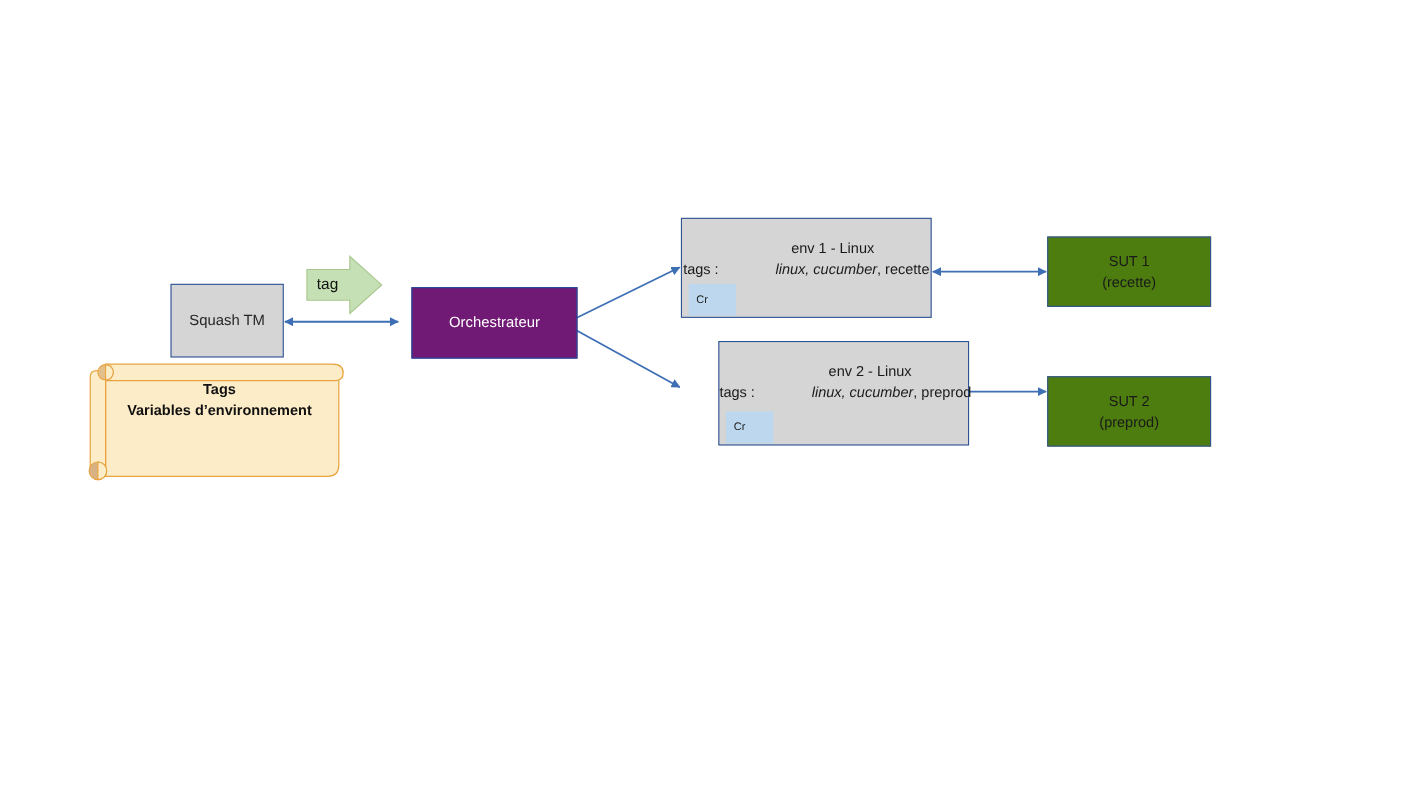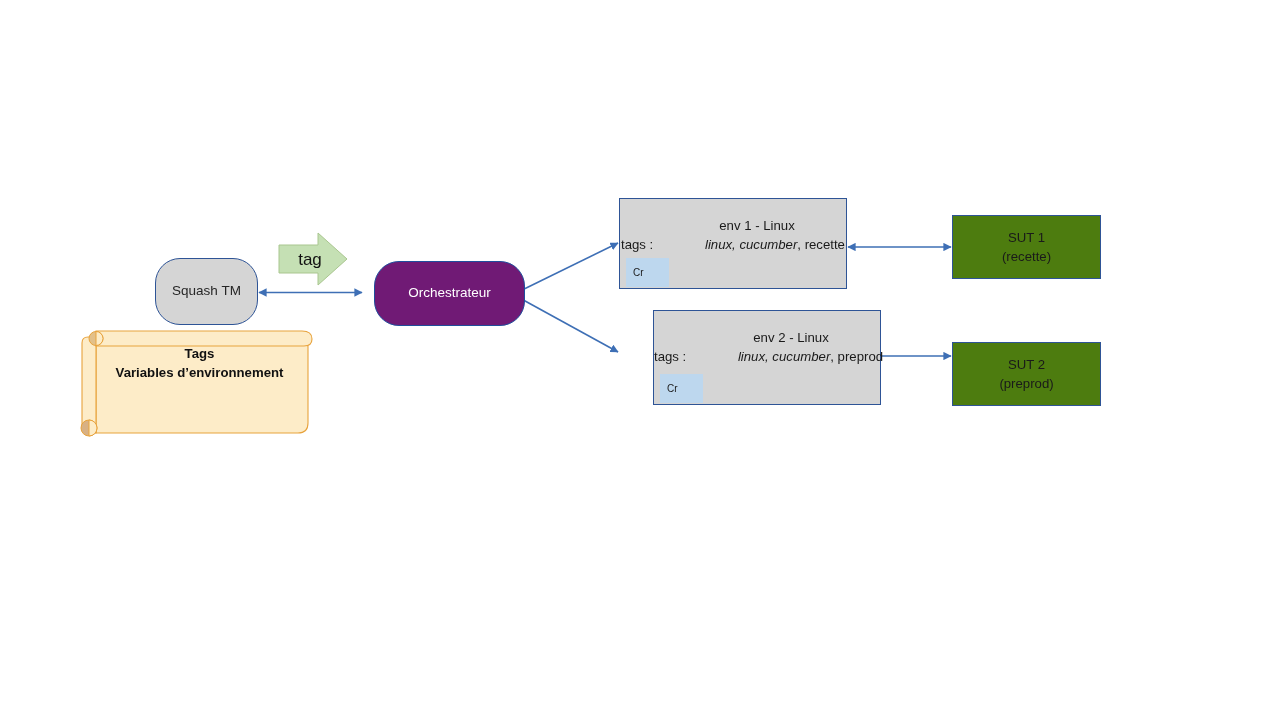--- a/index.html
+++ b/index.html
@@ -23,21 +23,20 @@
   }
   .node {
     position: absolute;
     box-sizing: border-box;
     display: flex;
     flex-direction: column;
     align-items: center;
     justify-content: center;
     text-align: center;
     line-height: 1.22;
-    border-radius: 25px;
   }
 
   
   #squash-tm {
     left: 155px; top: 258px;
     width: 103px; height: 67px;
     background: #d5d5d5;
     border: 1.4px solid #2e5severe;
     border: 1.4px solid #2e5496;
     font-size: 13.5px;
@@ -111,22 +110,22 @@
     line-height: 1.45;
   }
   #sut-1 { left: 952px; top: 215px; width: 149px; height: 64px; }
   #sut-2 { left: 952px; top: 342px; width: 149px; height: 64px; }
 
   
   #tag-label {
     position: absolute;
     left: 288px; top: 250px;
     width: 44px;
-    text-align: center;
-    font-size: 17px;
+    text-align: left;
+    font-size: 14px;
     color: #111111;
     z-index: 6;
   }
 
   
   #note-scroll {
     position: absolute;
     left: 80px; top: 327px;
     width: 242px; height: 112px;
   }

